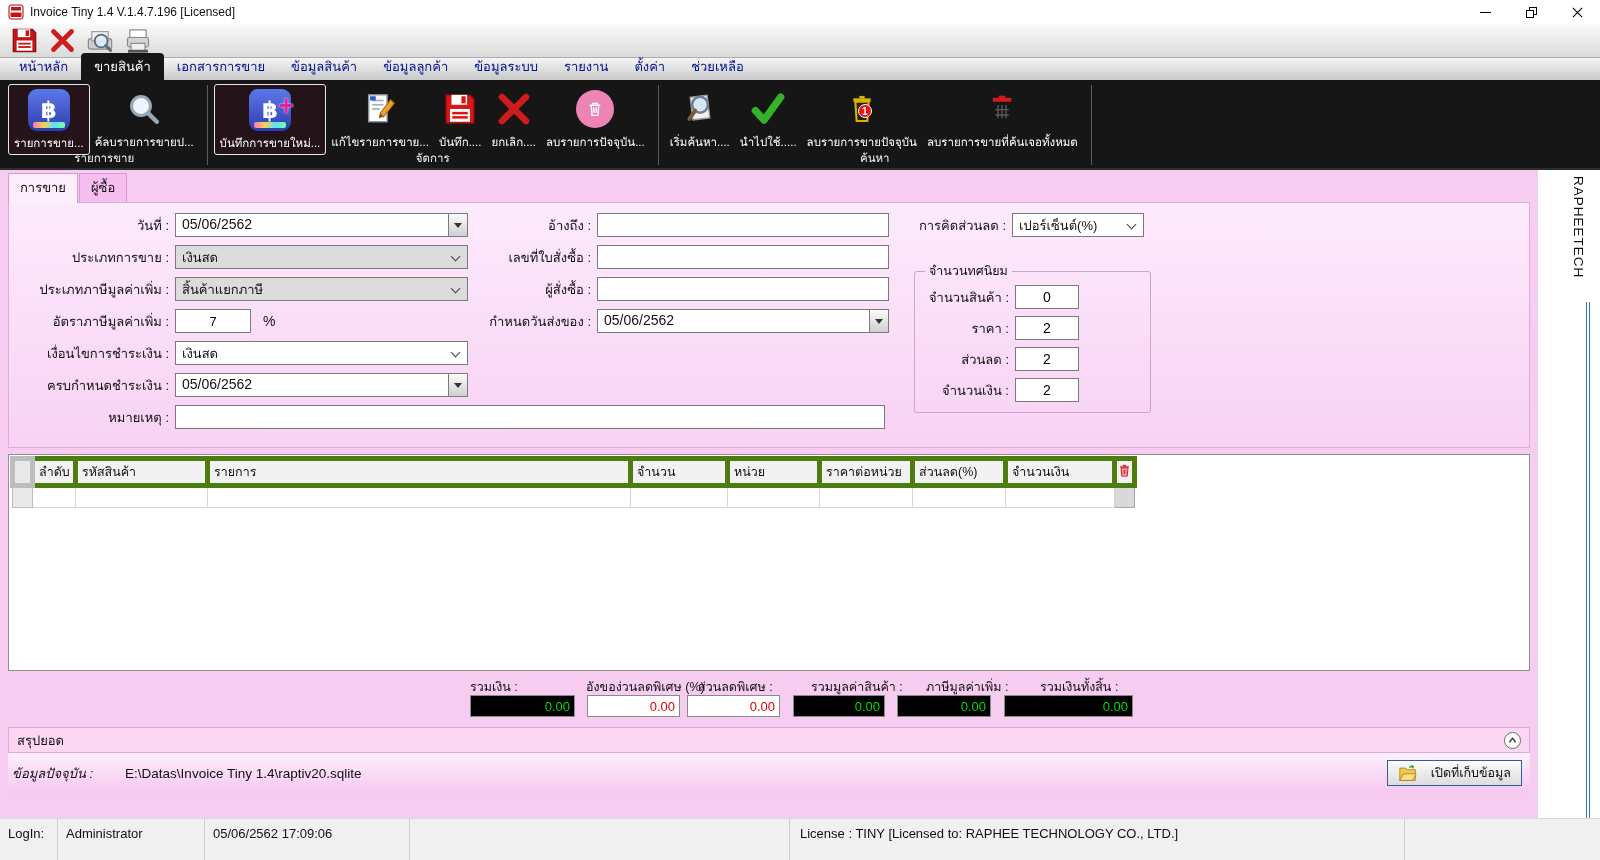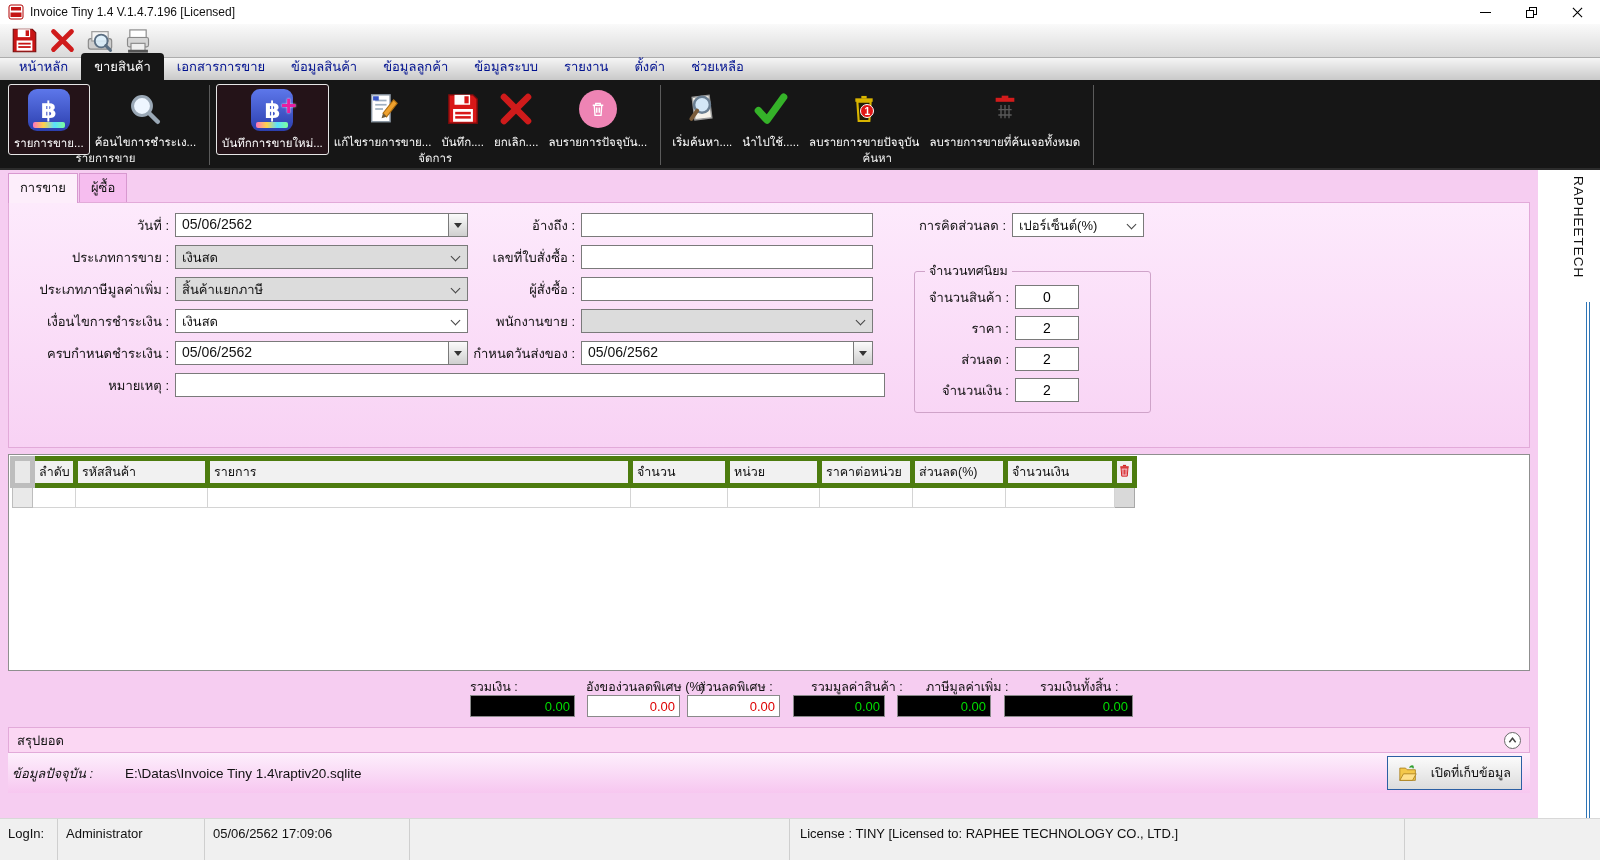--- a/index.html
+++ b/index.html
@@ -54,21 +54,21 @@
   .panel-header { height:22px; background:#fbd7f3; border:1px solid #e2aad9; display:flex; align-items:center; padding:0 8px; }
   .collapse-btn { margin-left:auto; width:17px; height:17px; border:1px solid #6a6a6a; border-radius:50%; background:#fff; display:flex; align-items:center; justify-content:center; }
 
   .doc-tabs { display:flex; margin-top:2px; height:24px; align-items:flex-end; position:relative; z-index:2; }
   .doc-tab { padding:3px 11px 4px; font-size:13px; background:#f6bdef; border:1px solid #d898d0; border-bottom:none; margin-right:1px; }
   .doc-tab.active { background:#fdeefb; position:relative; top:1px; padding-bottom:5px; }
 
   .form-panel { height:246px; background:linear-gradient(#fdeafc,#f8d2f4); border:1px solid #e2aad9; position:relative;text-decoration:underline; }
   .fcol { position:absolute; top:10px; }
   .fcol-left { left:0; }
-  .fcol-mid { left:456px; }
+  .fcol-mid { left:472px; }
   .frow { display:flex; align-items:center; height:24px; margin-bottom:8px; }
   .flabel { width:166px; text-align:right; padding-right:6px; white-space:nowrap; }
   .flabel.mid { width:116px; }
   .tinput { height:24px; border:1px solid #7a7a7a; background:#fff; padding:0 6px; font-size:13px; font-family:inherit; }
   .w293 { width:293px; } .w292 { width:292px; } .w710 { width:710px; } .w76 { width:76px; text-align:center; }
   .suffix { margin-left:12px; font-size:14px; }
   .combo { position:relative; height:24px; border:1px solid #7a7a7a; background:#fff; display:flex; align-items:center; padding:0 22px 0 6px; }
   .combo.gray { background:#dcdcdc; }
   .chev { position:absolute; right:8px; top:7px; width:7px; height:7px; border-right:1.6px solid #444; border-bottom:1.6px solid #444; transform:rotate(45deg); }
   .datecombo { display:flex; height:24px; }
@@ -98,21 +98,21 @@
   .tot-label { position:absolute; top:4px; font-size:12.5px; white-space:nowrap; }
   .tot-box { position:absolute; top:22px; height:22px; border:1px solid #8a8a8a; display:flex; align-items:center; justify-content:flex-end; padding:0 4px; font-size:13px; }
   .tot-box.dark { background:#000; color:#00dc00; }
   .tot-box.light { background:#fff; color:#dd0000; }
 
   .summary-bar { height:26px; background:#fbd7f3; border:1px solid #e2aad9; display:flex; align-items:center; padding:0 8px; margin-top:4px; }
 
   .path-row { height:40px; background:linear-gradient(#fdeffc,#f7c7f0); display:flex; align-items:center; padding:0 8px 0 4px; }
   .path-label { white-space:nowrap;font-style:italic; }
   .path-value { margin-left:32px; font-size:13.5px; }
-  .open-btn { margin-left:auto; height:34px; border:1px solid #2b5fa3; background:linear-gradient(#fbfbfb,#dcdcdc); display:flex; align-items:center; gap:13px; padding:0 10px; font-size:12.5px; }
+  .open-btn { margin-left:auto; height:26px; border:1px solid #2b5fa3; background:linear-gradient(#fbfbfb,#dcdcdc); display:flex; align-items:center; gap:13px; padding:0 10px; font-size:12.5px; }
 
   
   .statusbar { position:absolute; left:0; right:0; bottom:0; height:42px; background:#f0f0f0; border-top:1px solid #d8d8d8; display:flex; align-items:flex-start; }
   .seg { padding:7px 0 0 8px; border-right:1px solid #cfcfcf; height:100%; white-space:nowrap; overflow:hidden; }
   .s1{width:58px;} .s2{width:147px;} .s3{width:205px;} .s4{width:380px;} .s5{width:615px;padding-left:10px;} .s6{flex:1;border-right:none;}
 </style>
 </head>
 <body>
 
 <div class="app">
@@ -201,21 +201,21 @@
         </span>
         <span>รายการขาย...</span>
       </div>
       <div class="rbtn">
         <span class="ric">
           <svg width="36" height="36" viewBox="0 0 24 24">
               <circle cx="10" cy="10" r="6.3" fill="#eef6ff" stroke="#9aa8b6" stroke-width="2"></circle>
               <line x1="15" y1="15" x2="20.5" y2="20.5" stroke="#9aa8b6" stroke-width="3" stroke-linecap="round"></line>
             </svg>
         </span>
-        <span>ค้อนไขการชำระเง...</span>
+        <span>ค้ลบรายการขายป...</span>
       </div>
       <span class="group-label">รายการขาย</span>
     </div>
     <div class="ribbon-sep"></div>
 
     <div class="ribbon-group">
       <div class="rbtn active">
         <span class="ric">
           <span class="baht-tile">
               <span class="baht-glyph">฿</span>
@@ -349,20 +349,25 @@
               </div>
           </div>
           <div class="frow">
             <span class="flabel">ประเภทภาษีมูลค่าเพิ่ม :</span>
             <div class="combo gray w293">
                 <span>สิ้นค้าแยกภาษี</span>
                 <span class="chev"></span>
               </div>
           </div>
           <div class="frow">
+            <span class="flabel">อัตราภาษีมูลค่าเพิ่ม :</span>
+            <input class="tinput w76" value="7" style="">
+            <span class="suffix">%</span>
+          </div>
+          <div class="frow">
             <span class="flabel">เงื่อนไขการชำระเงิน :</span>
             <div class="combo w293">
                 <span>เงินสด</span>
                 <span class="chev"></span>
               </div>
           </div>
           <div class="frow">
             <span class="flabel">ครบกำหนดชำระเงิน :</span>
             <div class="datecombo w293">
               <span class="dval">05/06/2562</span>
@@ -382,27 +387,20 @@
             <span class="flabel mid">อ้างถึง :</span>
             <input class="tinput w292" value="" style="">
           </div>
           <div class="frow">
             <span class="flabel mid">เลขที่ใบสั่งซื้อ :</span>
             <input class="tinput w292" value="" style="">
           </div>
           <div class="frow">
             <span class="flabel mid">ผู้สั่งซื้อ :</span>
             <input class="tinput w292" value="" style="">
-          </div>
-          <div class="frow">
-            <span class="flabel mid">พนักงานขาย :</span>
-            <div class="combo gray w292">
-                <span></span>
-                <span class="chev"></span>
-              </div>
           </div>
           <div class="frow">
             <span class="flabel mid">กำหนดวันส่งของ :</span>
             <div class="datecombo w292">
               <span class="dval">05/06/2562</span>
               <span class="datebtn">
                   <span class="tri"></span>
                 </span>
             </div>
           </div>

